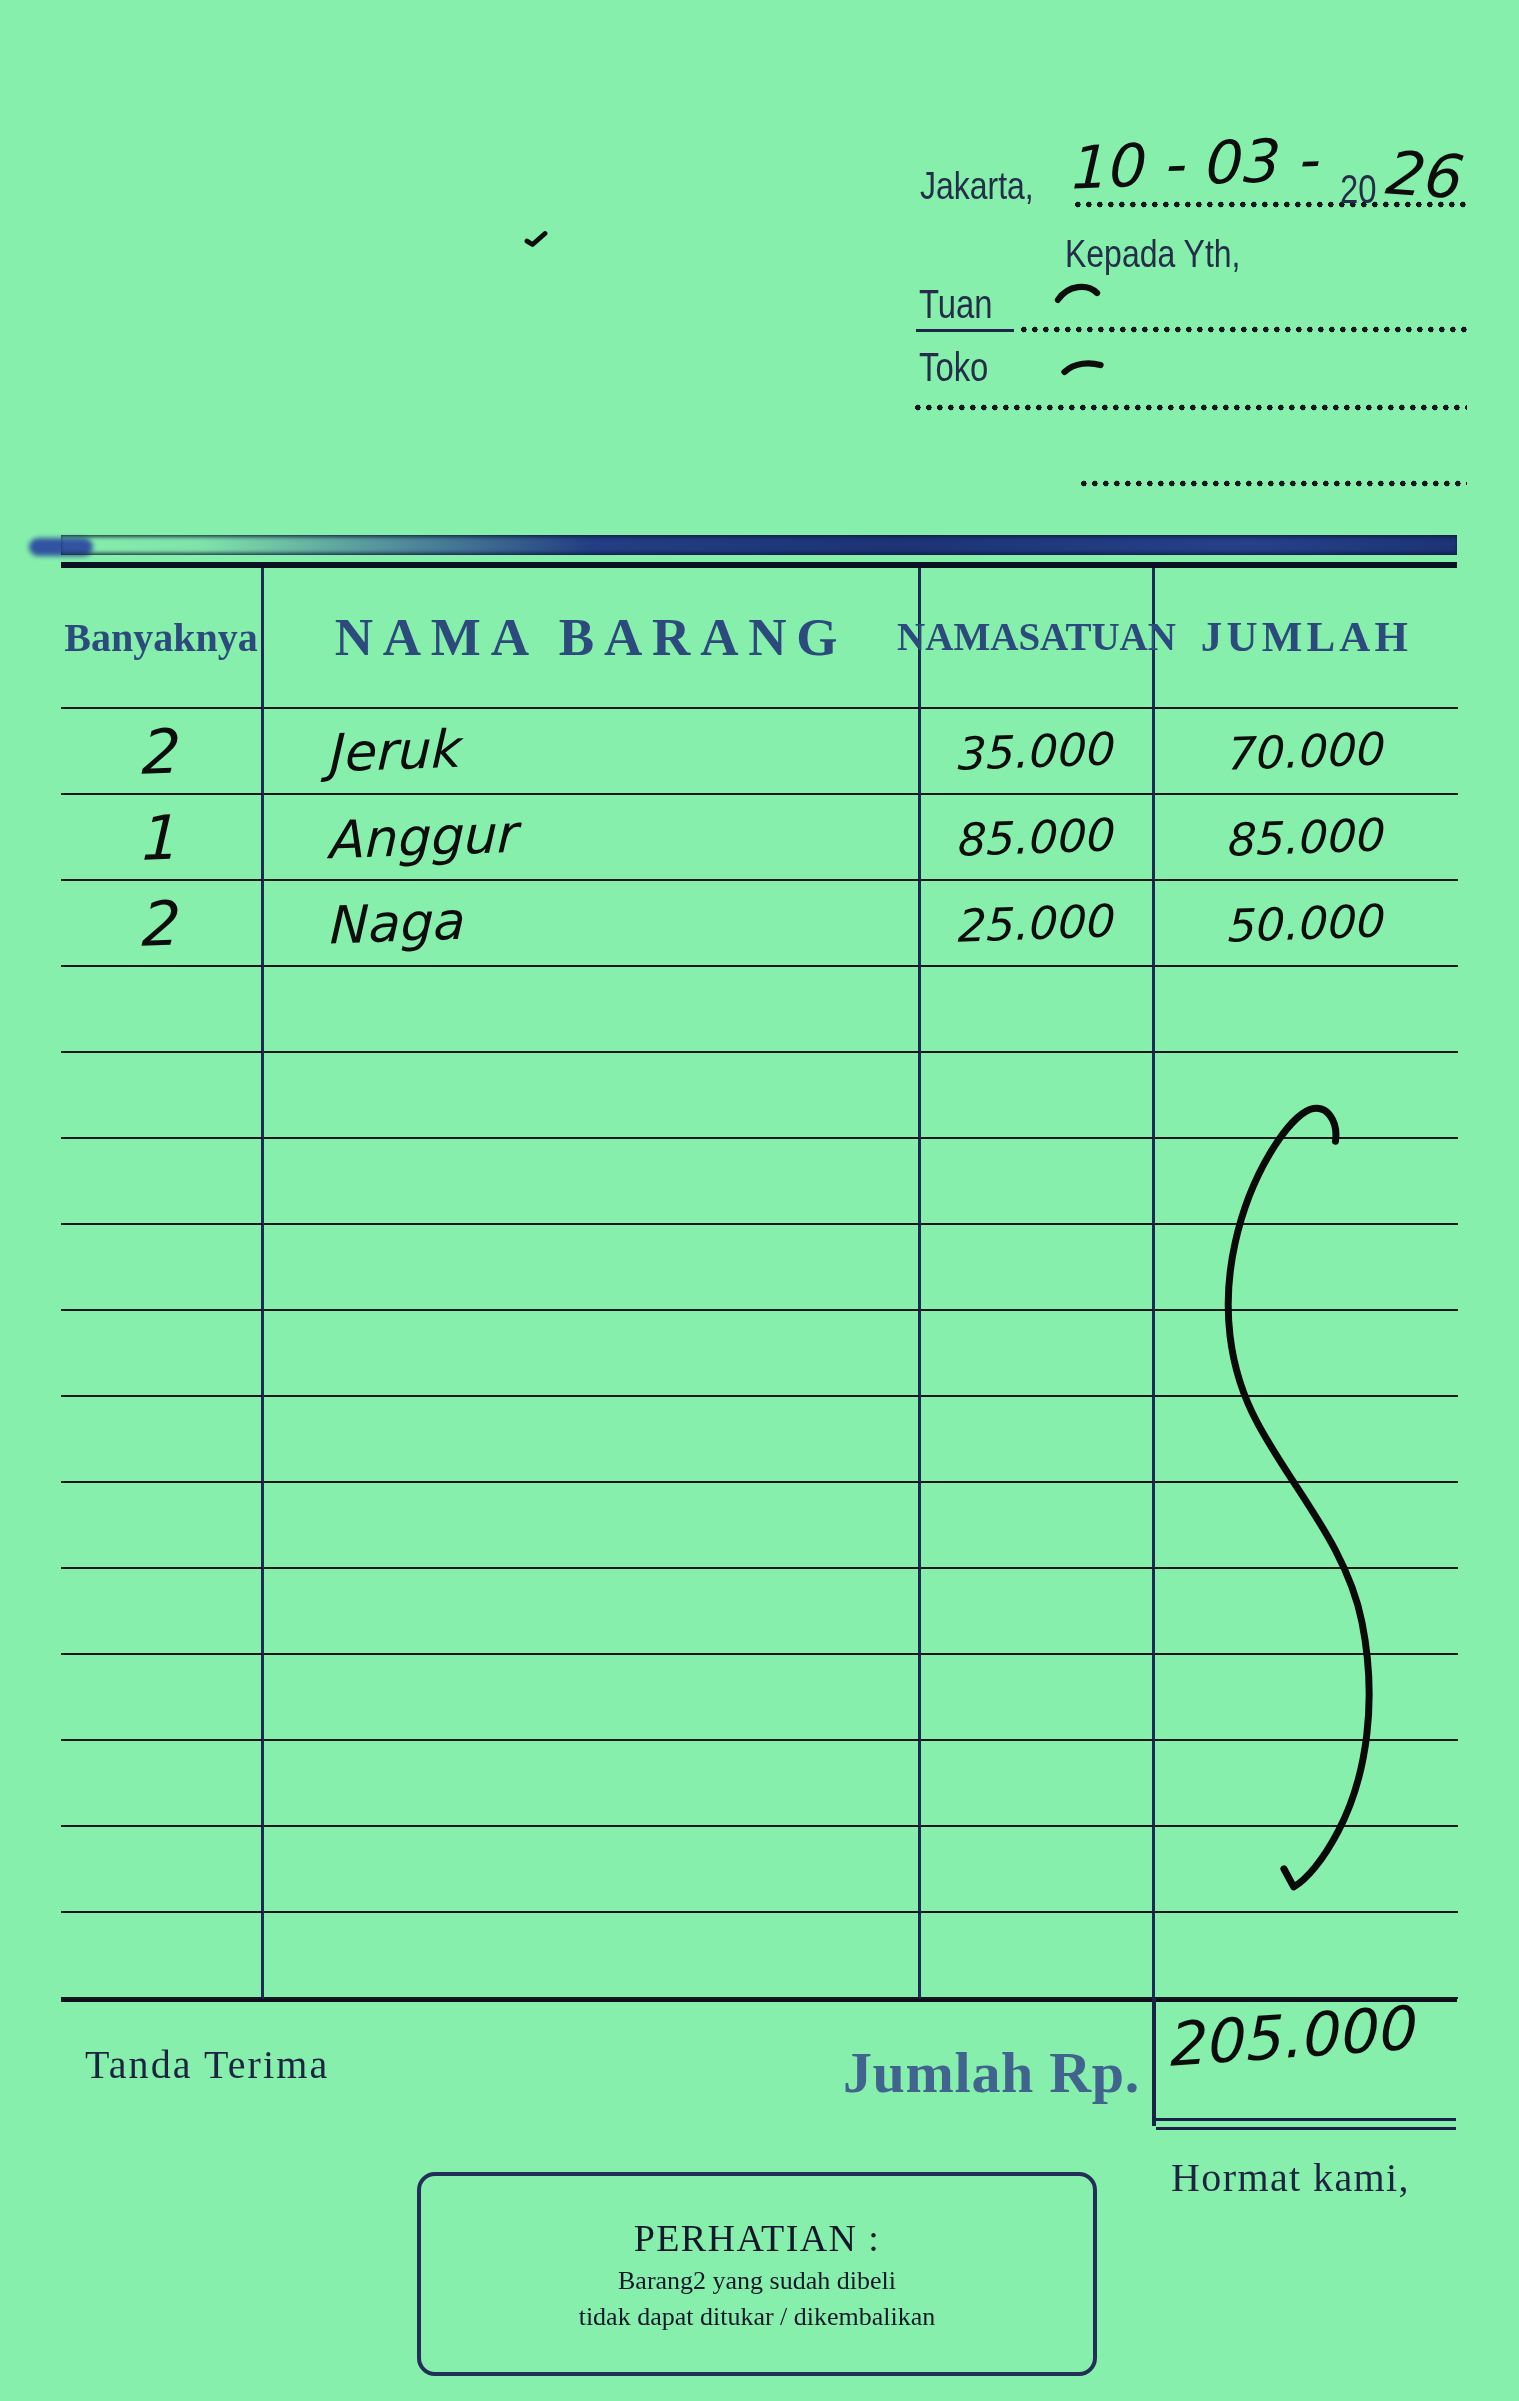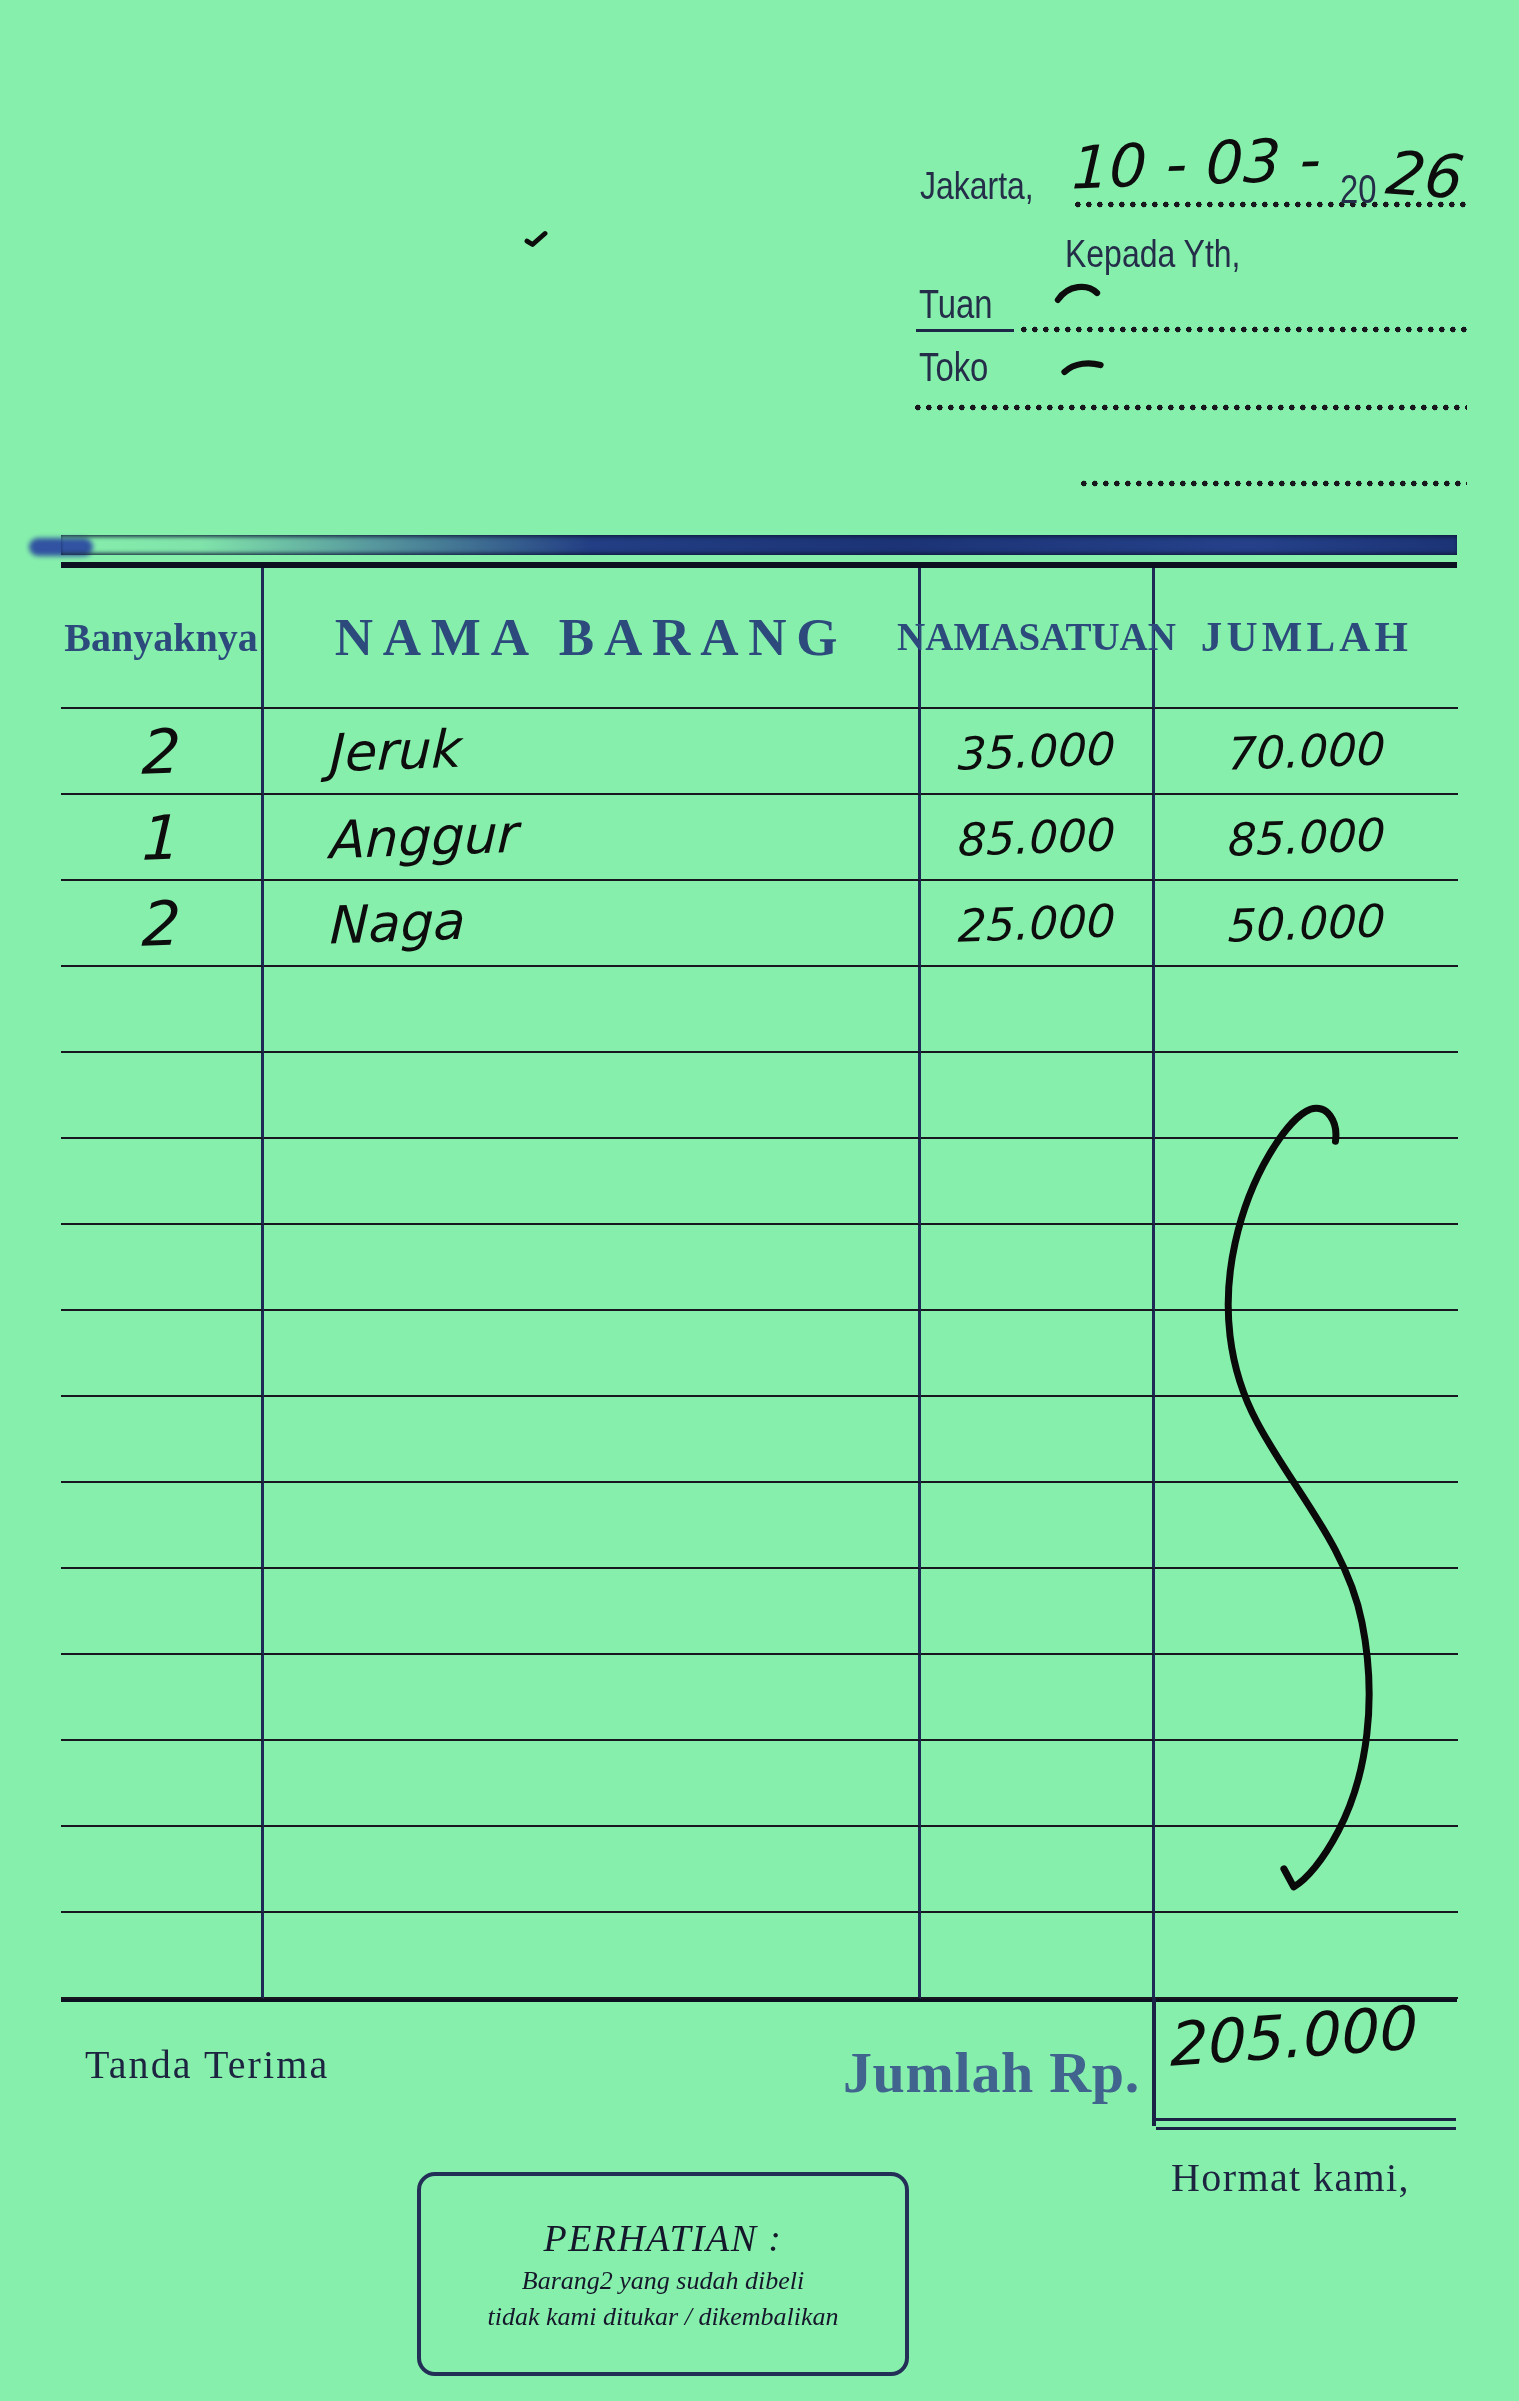--- a/index.html
+++ b/index.html
@@ -55,23 +55,23 @@
   .tanda{left:85px;top:2041px;font-size:40px;letter-spacing:2.1px;color:#1c2440;}
   .jumlah-label{left:802px;top:2039px;width:338px;text-align:right;font-size:58px;
                 font-weight:bold;color:#41648f;letter-spacing:0.7px;}
   .total-hand{left:1170px;top:2006px;font-size:60px;transform:rotate(-4deg) skewX(-4deg);}
   .vline-ext{left:1152px;top:1998px;width:3.5px;height:128px;background:#1a2345;}
   .dbl-underline{left:1156px;top:2118px;width:300px;height:12px;
                  border-top:3.5px solid #1a2345;border-bottom:3.5px solid #1a2345;}
   .hormat{left:1171px;top:2154px;font-size:40px;color:#1c2440;letter-spacing:1.4px;}
 
   
-  .notice{position:absolute;left:417px;top:2172px;width:492px;height:204px;
+  .notice{position:absolute;left:417px;top:2172px;width:680px;height:204px;
           border:4.9px solid #232f57;border-radius:18px;display:flex;flex-direction:column;
-          align-items:center;justify-content:center;gap:5.6px;color:#15182b;font-style:italic;}
+          align-items:center;justify-content:center;gap:5.6px;color:#15182b;}
   .notice .t{font-size:38px;letter-spacing:1.4px;}
   .notice .b{font-size:26px;}
 
   .mark{position:absolute;}
   svg{display:block;}
 </style>
 </head>
 <body>
 
 <div class="page">
@@ -238,17 +238,17 @@
   <div class="abs jumlah-label">Jumlah Rp.</div>
   <div class="abs hw total-hand">205.000</div>
   <div class="abs vline-ext"></div>
   <div class="abs dbl-underline"></div>
 
   <div class="abs hormat">Hormat kami,</div>
 
   <div class="notice">
     <span class="t">PERHATIAN :</span>
     <span class="b">Barang2 yang sudah dibeli</span>
-    <span class="b">tidak kami ditukar / dikembalikan</span>
+    <span class="b">tidak dapat ditukar / dikembalikan</span>
   </div>
 
 </div>
 
 
 </body></html>

